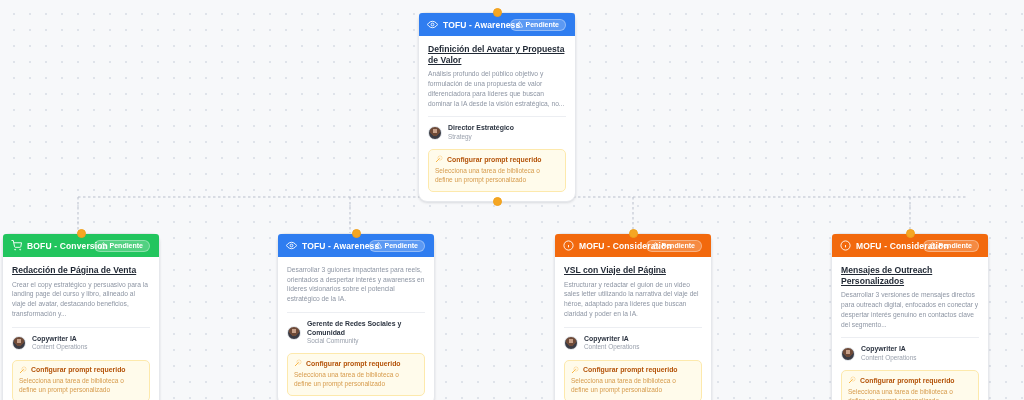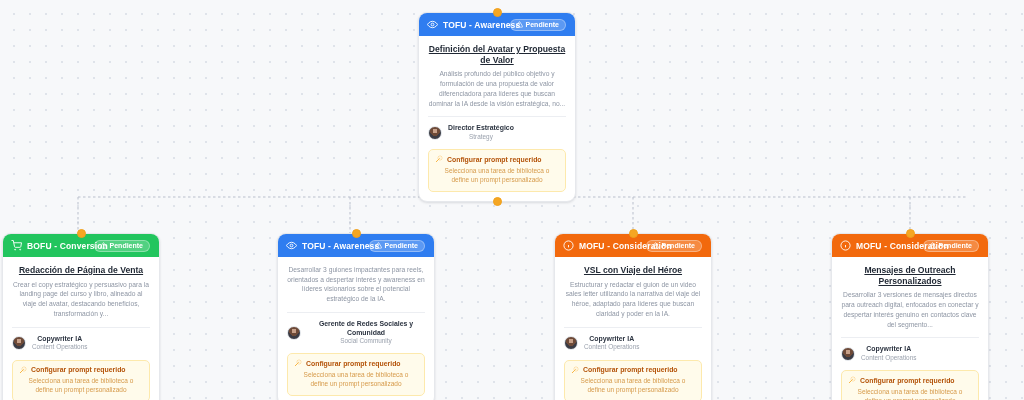--- a/index.html
+++ b/index.html
@@ -22,21 +22,21 @@
 
   
   .node {
     position: absolute;
     background: #ffffff;
     border: 1px solid #e6e8ec;
     border-radius: 9px;
     box-shadow: 0 1px 3px rgba(16,24,40,.08), 0 1px 2px rgba(16,24,40,.05);
     overflow: visible;
   }
-  .node-inner { border-radius: 8px; overflow: hidden; text-align: center; }
+  .node-inner { border-radius: 3px; overflow: hidden; }
 
   .node-header {
     display: flex; align-items: center; justify-content: space-between;
     padding: 5px 9px 5px 8px;
     height: 23px;
   }
   .hdr-left { display: flex; align-items: center; gap: 5px; min-width: 0; }
   .hdr-ico { display: inline-flex; align-items: center; justify-content: center; width: 11px; height: 11px; flex: 0 0 auto; }
   .hdr-ico svg { display: block; }
   .hdr-title {
@@ -288,21 +288,21 @@
         <span class="badge">
           <svg width="7" height="7" viewBox="0 0 24 24" fill="none" stroke="#ffffff" stroke-width="2.4">
             <path d="M10.3 3.6 1.8 18a2 2 0 0 0 1.7 3h17a2 2 0 0 0 1.7-3L13.7 3.6a2 2 0 0 0-3.4 0z"></path>
             <line x1="12" y1="9" x2="12" y2="13"></line>
               <line x1="12" y1="17" x2="12.01" y2="17"></line>
           </svg>
           <span>Pendiente</span>
         </span>
       </div>
       <div class="node-body">
-        <div class="node-title">VSL con Viaje del Héroe</div>
+        <div class="node-title">VSL con Viaje del Página</div>
         <div class="node-desc">Estructurar y redactar el guion de un video sales letter utilizando la narrativa del viaje del héroe, adaptado para líderes que buscan claridad y poder en la IA.</div>
         <div class="divider"></div>
         <div class="agent-row">
           <div class="avatar"></div>
           <div>
             <div class="agent-name">Copywriter IA</div>
             <div class="agent-role">Content Operations</div>
           </div>
         </div>
         <div class="warn">

